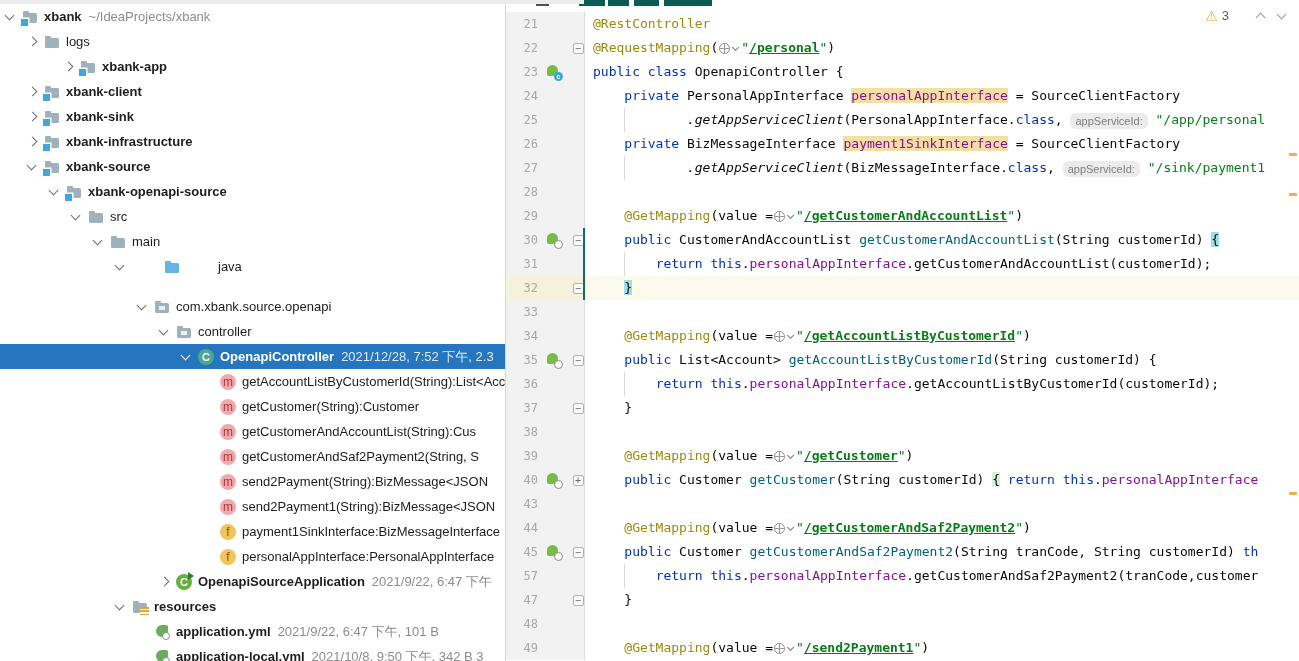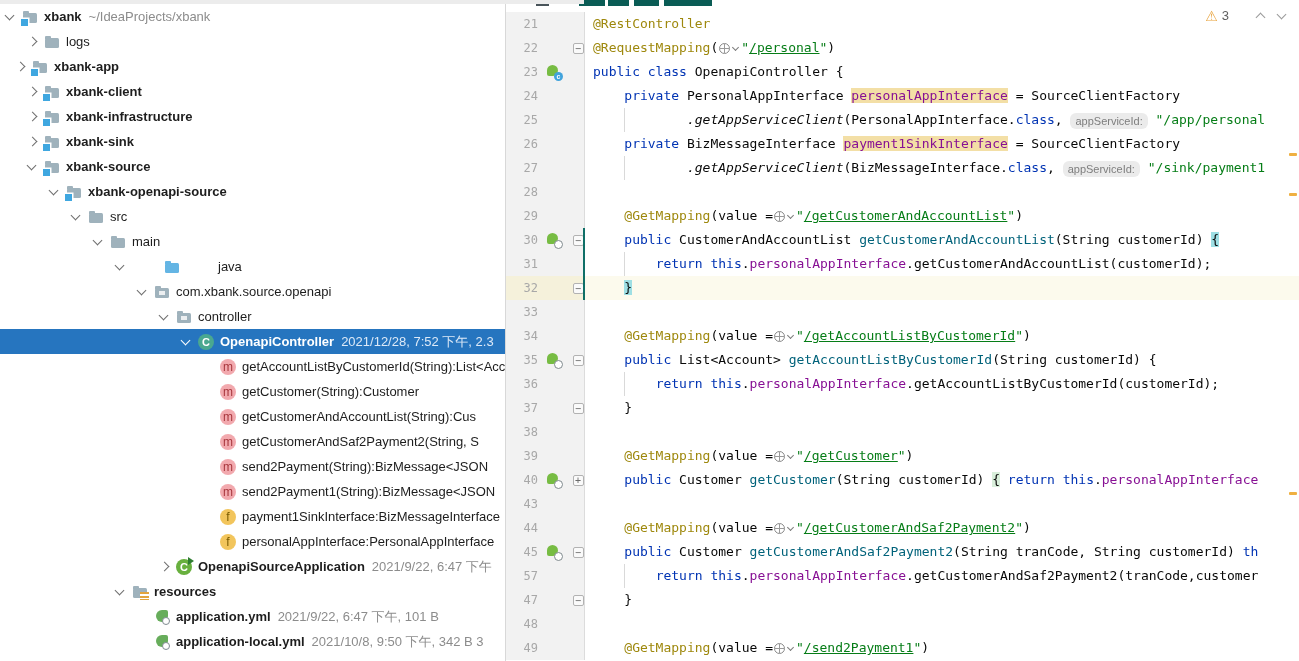--- a/index.html
+++ b/index.html
@@ -61,21 +61,21 @@
   .fc { width:13px; flex:none; background:#F2F2F2; border-right:1px solid #DCDCDC; position:relative;
         display:flex; align-items:center; justify-content:center; }
   .fi { width:11px; height:11px; border:1px solid #B2B2B2; background:#FAFAFA; border-radius:2px;
         font:10px/9px "DejaVu Sans Mono",monospace; color:#6A6A6A; text-align:center; z-index:2; }
   .cbar { position:absolute; right:-1px; top:0; bottom:0; width:2.5px; background:#0F6F67; z-index:3; }
   .cd { flex:1; position:relative; padding-left:8px; font:13px/24px "DejaVu Sans Mono",monospace;
         white-space:pre; color:#080808; overflow:hidden; }
   .guide { position:absolute; left:39px; top:0; bottom:0; width:1px; background:#D9D9D9; }
 
   .sg-a { color:#9E880D; } .sg-k { color:#0033B3; } .sg-s { color:#067D17; }
-  .sg-u { color:#067D17; text-decoration:underline; }
+  .sg-u { color:#067D17; text-decoration:underline;font-weight:bold; }
   .sg-p { color:#080808; } .sg-i { color:#080808; font-style:italic; }
   .sg-f { color:#871094; } .sg-fh { color:#871094; background:#F3DFA6; }
   .sg-m { color:#00627A; }
   .sg-bt { background:#9EDFE4; } .sg-bg { background:#D9EFDB; }
   .sg-in { display:inline-block; background:#EBEBEB; color:#7E7E7E; border-radius:6px; padding:0 5px;
            font:11px/16px "Liberation Sans",sans-serif; vertical-align:middle; }
 
   .globe-wrap { display:inline-flex; align-items:center; vertical-align:middle; margin:0 1px; }
   .globe { width:11px; height:11px; border:1px solid #8A8A8A; border-radius:50%;
       background:linear-gradient(#9A9A9A,#9A9A9A) center/9px 1px no-repeat,
@@ -109,47 +109,47 @@
             <span class="msq"></span>
           </span>
           <span class="tlabel b">xbank</span>
           <span class="tsuffix">~/IdeaProjects/xbank</span>
         </div>
         <div class="trow" style="padding-left: 24px;">
           <span class="tch right"></span>
           <span class="tic fd folder"></span>
           <span class="tlabel">logs</span>
         </div>
-        <div class="trow" style="padding-left: 12px;">
+        <div class="trow" style="padding-left: 12px; margin-left: 48px;">
           <span class="tch right"></span>
           <span class="tic fd">
             <span class="msq"></span>
           </span>
           <span class="tlabel b">xbank-app</span>
         </div>
         <div class="trow" style="padding-left: 24px;">
           <span class="tch right"></span>
           <span class="tic fd">
             <span class="msq"></span>
           </span>
           <span class="tlabel b">xbank-client</span>
         </div>
         <div class="trow" style="padding-left: 24px;">
           <span class="tch right"></span>
           <span class="tic fd">
             <span class="msq"></span>
           </span>
-          <span class="tlabel b">xbank-infrastructure</span>
+          <span class="tlabel b">xbank-sink</span>
         </div>
         <div class="trow" style="padding-left: 24px;">
           <span class="tch right"></span>
           <span class="tic fd">
             <span class="msq"></span>
           </span>
-          <span class="tlabel b">xbank-sink</span>
+          <span class="tlabel b">xbank-infrastructure</span>
         </div>
         <div class="trow" style="padding-left: 24px;">
           <span class="tch down"></span>
           <span class="tic fd">
             <span class="msq"></span>
           </span>
           <span class="tlabel b">xbank-source</span>
         </div>
         <div class="trow" style="padding-left: 46px;">
           <span class="tch down"></span>
@@ -166,21 +166,21 @@
         <div class="trow" style="padding-left: 90px;">
           <span class="tch down"></span>
           <span class="tic fd folder"></span>
           <span class="tlabel">main</span>
         </div>
         <div class="trow" style="padding-left: 112px; gap: 32px;">
           <span class="tch down"></span>
           <span class="tic fd folder-blue"></span>
           <span class="tlabel">java</span>
         </div>
-        <div class="trow" style="padding-left: 134px;">
+        <div class="trow" style="padding-left: 134px; margin-top: 15px;">
           <span class="tch down"></span>
           <span class="tic fd">
             <span class="psq"></span>
           </span>
           <span class="tlabel">com.xbank.source.openapi</span>
         </div>
         <div class="trow" style="padding-left: 156px;">
           <span class="tch down"></span>
           <span class="tic fd">
             <span class="psq"></span>

